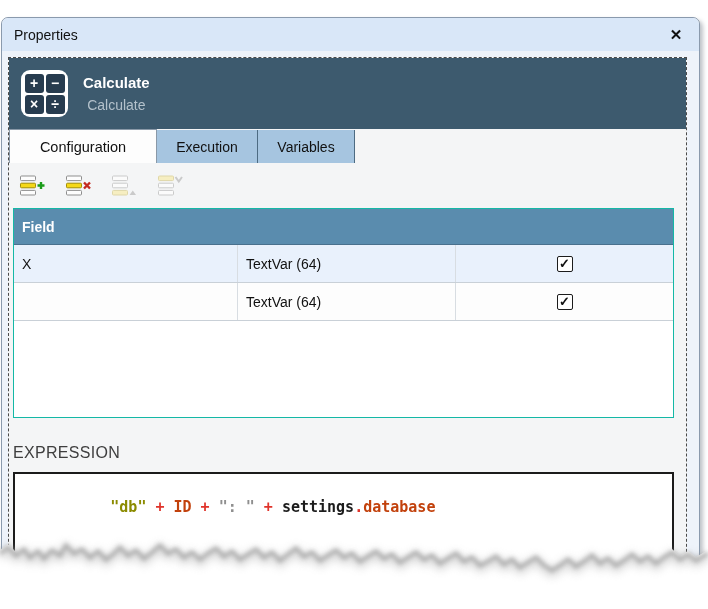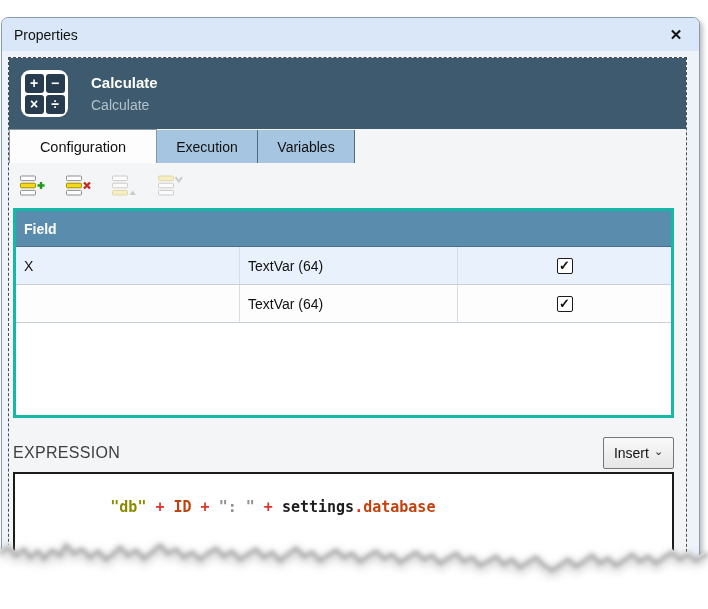--- a/index.html
+++ b/index.html
@@ -33,21 +33,21 @@
   .hdr { height:71px; background:#3d5a6e; display:flex; align-items:center; padding:0 12px; }
   .calc-icon {
     width:47px; height:47px; background:#ffffff; border-radius:9px;
     display:grid; grid-template-columns:19px 19px; grid-template-rows:19px 19px;
     gap:2px; padding:3.5px; align-content:center; justify-content:center;
   }
   .calc-cell {
     background:#273c4f; border-radius:3px; color:#fff; font-weight:bold;
     font-size:14px; display:flex; align-items:center; justify-content:center;
   }
-  .hdr-text { margin-left:23px; }
+  .hdr-text { margin-left:15px;text-align:center; }
   .hdr-title { color:#ffffff; font-weight:bold; font-size:15px; margin-bottom:6px; }
   .hdr-sub   { color:#b3c1cb; font-size:14px; }
 
   
   .tabs { display:flex; align-items:flex-end; height:34px; background:#f4f5f6; }
   .tab {
     height:33px; display:flex; align-items:center; justify-content:center;
     font-size:14px; color:#111; background:#a6c5e0;
     border-right:1px solid #4d6b82; cursor:default;
   }
@@ -58,21 +58,21 @@
     font-size:14.5px;
   }
 
   
   .toolbar { height:45px; display:flex; align-items:center; gap:16px;
              padding-left:8px; background:#f4f5f6; }
   .tbtn { width:30px; height:26px; display:flex; align-items:center; justify-content:center; }
 
   
   .grid { margin:0 12px 0 4px; height:210px; background:#ffffff;
-          border:3px solid #14b8a6; display:flex; flex-direction:column; }
+          border:1px solid #14b8a6; display:flex; flex-direction:column; }
   .grid-head { display:flex; height:36px; background:#5a8cae;
                border-bottom:1px solid #49708d; }
   .hcell { color:#ffffff; font-size:14px; font-weight:600; display:flex;
            align-items:center; padding-left:8px; }
   .hcell + .hcell { border-left:1px solid rgba(255,255,255,.45);
                     box-shadow:-1px 0 0 rgba(0,0,0,.18); }
   .c0 { width:223px; } .c1 { width:218px; } .c2 { flex:1; }
   .row { display:flex; height:38px; border-bottom:1px solid #c9d0d7; background:#fdfdfd; }
   .row.selected { background:#e9f1fc; }
   .cell { display:flex; align-items:center; padding-left:8px; font-size:14px; color:#111; }
@@ -201,24 +201,20 @@
             <div class="cell c2 center">
               <div class="checkbox checked">✓</div>
             </div>
           </div>
 
           <div class="grid-empty"></div>
         </div>
 
         <div class="expr-bar">
           <span class="expr-label">EXPRESSION</span>
-          <div class="insert-btn">
-            <span>Insert</span>
-            <span class="insert-chevron">⌄</span>
-          </div>
         </div>
 
         <div class="editor">
           <span><span class="tok-string">"db"</span><span class="tok-operator"> + </span><span class="tok-identifier">ID</span><span class="tok-operator"> + </span><span class="tok-string2">": "</span><span class="tok-operator"> + </span><span class="tok-plain">settings</span><span class="tok-operator">.</span><span class="tok-identifier">database</span></span>
         </div>
 
       </div>
     </div>
   </div>
 

